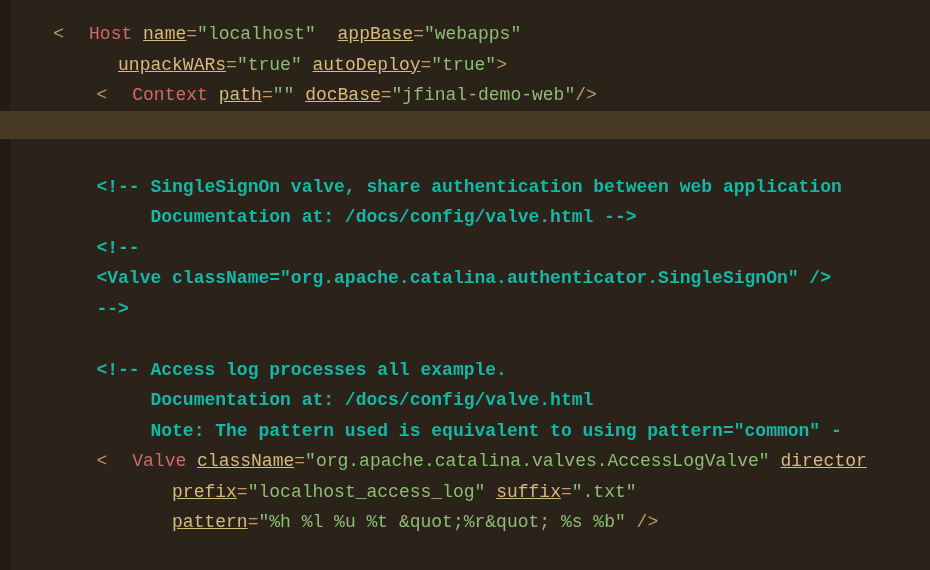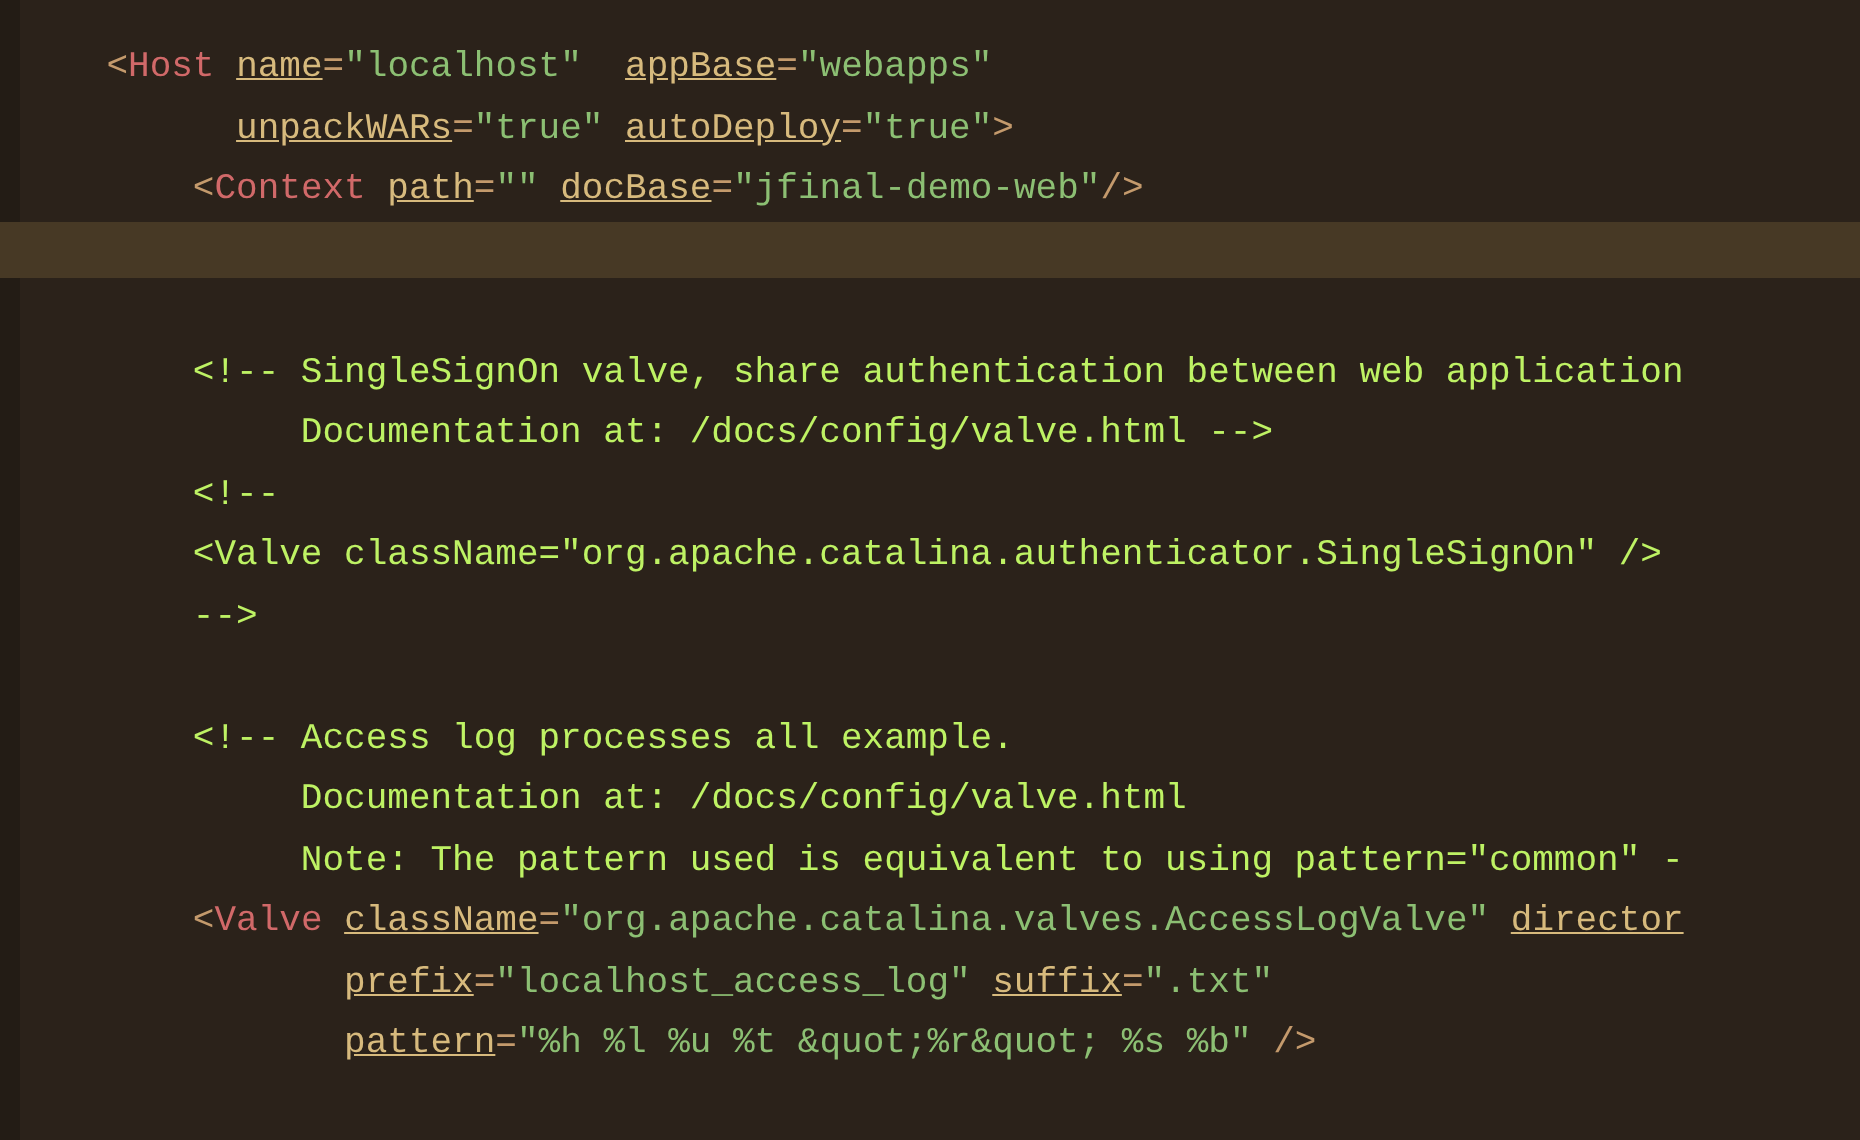--- a/index.html
+++ b/index.html
@@ -37,25 +37,25 @@
   .code {
     position: relative;
     z-index: 1;
     white-space: pre;
     margin-left: 10px;
   }
   .code .row { display: block; height: 30.5px; }
   
   .p   { color: #c49a6c; }   
   .br  { color: #c49a6c; }   
-  .tag { color: #d16969; }   
+  .tag { color: #d16969; margin-left: 25px; }   
   .attr{ color: #d7ba7d; text-decoration: underline; }   
   .eq  { color: #c49a6c; }   
   .str { color: #8cbf73; }   
-  .cmt { color: #bef264; }   
+  .cmt { color: #14b8a6; font-weight: bold; }   
   .sl  { color: #c49a6c; }   
 </style>
 </head>
 <body>
 
 <div class="editor">
   <div class="gutter"></div>
   <div class="highlight-line"></div>
   <div class="code" id="code"><span class="row"><span class="p">    </span><span class="br">&lt;</span><span class="tag">Host</span><span class="p"> </span><span class="attr">name</span><span class="eq">=</span><span class="str">"localhost"</span><span class="p">  </span><span class="attr">appBase</span><span class="eq">=</span><span class="str">"webapps"</span></span><span class="row"><span class="p">    </span><span class="p">      </span><span class="attr">unpackWARs</span><span class="eq">=</span><span class="str">"true"</span><span class="p"> </span><span class="attr">autoDeploy</span><span class="eq">=</span><span class="str">"true"</span><span class="br">&gt;</span></span><span class="row"><span class="p">        </span><span class="br">&lt;</span><span class="tag">Context</span><span class="p"> </span><span class="attr">path</span><span class="eq">=</span><span class="str">""</span><span class="p"> </span><span class="attr">docBase</span><span class="eq">=</span><span class="str">"jfinal-demo-web"</span><span class="sl">/</span><span class="br">&gt;</span></span><span class="row"><span class="p">        </span></span><span class="row"></span><span class="row"><span class="p">        </span><span class="cmt">&lt;!-- SingleSignOn valve, share authentication between web application</span></span><span class="row"><span class="p">        </span><span class="cmt">     Documentation at: /docs/config/valve.html --&gt;</span></span><span class="row"><span class="p">        </span><span class="cmt">&lt;!--</span></span><span class="row"><span class="p">        </span><span class="cmt">&lt;Valve className="org.apache.catalina.authenticator.SingleSignOn" /&gt;</span></span><span class="row"><span class="p">        </span><span class="cmt">--&gt;</span></span><span class="row"></span><span class="row"><span class="p">        </span><span class="cmt">&lt;!-- Access log processes all example.</span></span><span class="row"><span class="p">        </span><span class="cmt">     Documentation at: /docs/config/valve.html</span></span><span class="row"><span class="p">        </span><span class="cmt">     Note: The pattern used is equivalent to using pattern="common" -</span></span><span class="row"><span class="p">        </span><span class="br">&lt;</span><span class="tag">Valve</span><span class="p"> </span><span class="attr">className</span><span class="eq">=</span><span class="str">"org.apache.catalina.valves.AccessLogValve"</span><span class="p"> </span><span class="attr">director</span></span><span class="row"><span class="p">        </span><span class="p">       </span><span class="attr">prefix</span><span class="eq">=</span><span class="str">"localhost_access_log"</span><span class="p"> </span><span class="attr">suffix</span><span class="eq">=</span><span class="str">".txt"</span></span><span class="row"><span class="p">        </span><span class="p">       </span><span class="attr">pattern</span><span class="eq">=</span><span class="str">"%h %l %u %t &amp;quot;%r&amp;quot; %s %b"</span><span class="p"> </span><span class="sl">/</span><span class="br">&gt;</span></span><span class="row"></span><span class="row"></span></div>
 </div>

